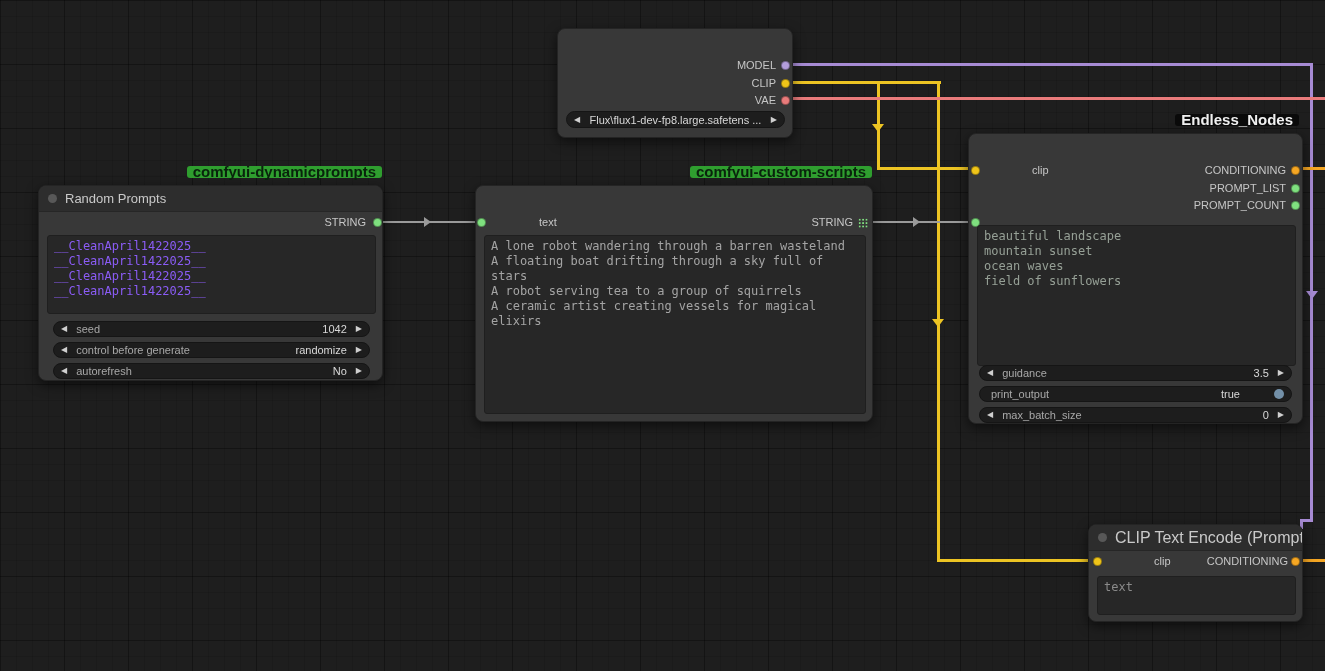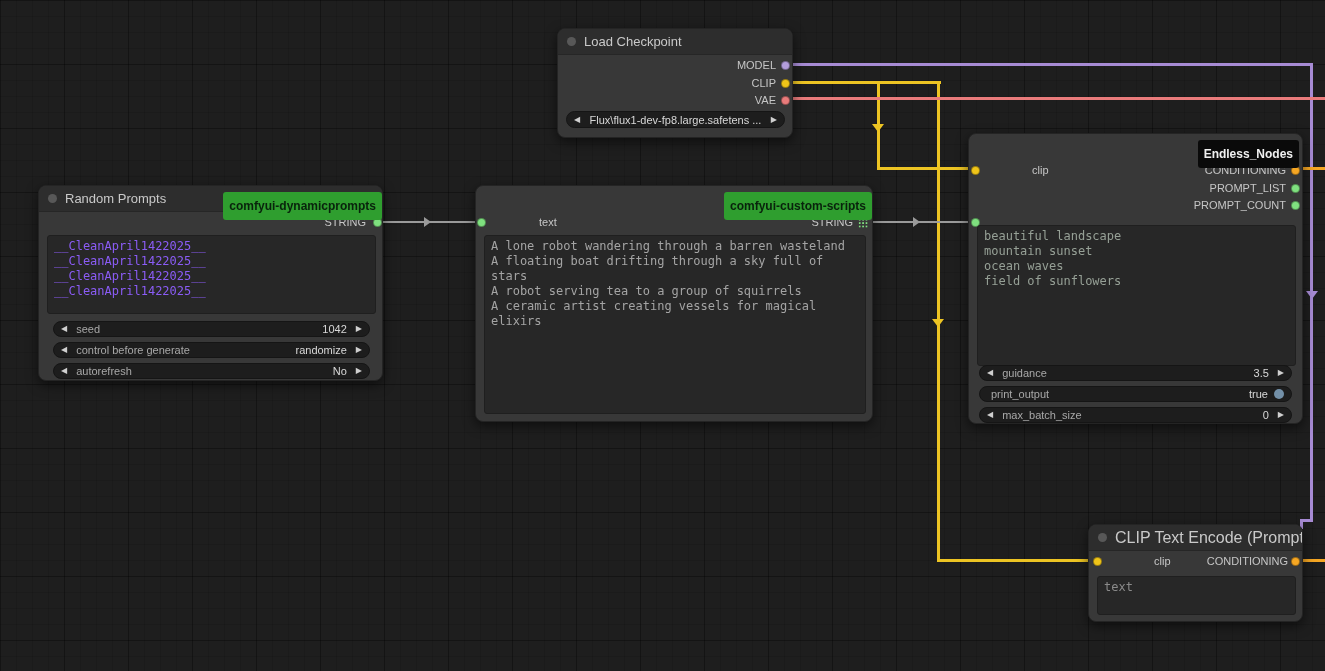--- a/index.html
+++ b/index.html
@@ -49,22 +49,22 @@
     white-space:nowrap;
   }
   .widget.tall{height:17px;border-radius:10px;}
   .warrow{font-size:8px;color:#cfcfcf;line-height:1;flex:none;}
   .wlabel{margin-left:9px;color:#a8a8a8;text-align:right;}
   .wvalue{margin-left:auto;margin-right:9px;color:#d8d8d8;}
   .wvalue.center{flex:1;margin:0;text-align:center;overflow:hidden;color:#d8d8d8;}
   .toggle{width:10px;height:10px;border-radius:50%;background:#7390a8;flex:none;}
 
   .badge{
-    position:absolute;z-index:3;font-size:12px;font-weight:700;padding:8px 6px;border-radius:3px;
-    white-space:nowrap;line-height:12px;margin-top:26px;
+    position:absolute;z-index:3;font-size:15px;font-weight:700;padding:0 6px;border-radius:3px;
+    white-space:nowrap;line-height:12px;
   }
   .badge.green{background:#2f9e2f;color:#09230c;}
   .badge.black{background:#0a0a0a;color:#f0f0f0;}
 
   
   .wire{position:absolute;z-index:1;}
   .w-purple{background:#a78bd4;} .w-yellow{background:#edc423;}
   .w-red{background:#e97b7b;} .w-gray{background:#9a9a9a;} .w-orange{background:#f5a623;}
   .tri{position:absolute;width:0;height:0;z-index:1;}
   .tri-down-yellow{border-left:6px solid transparent;border-right:6px solid transparent;border-top:8px solid #edc423;}
@@ -94,24 +94,20 @@
 
   <div class="wire w-gray" style="left:382px;top:221px;width:97px;height:2px;"></div>
   <div class="tri tri-right-gray" style="left:424px;top:217px;"></div>
   <div class="wire w-gray" style="left:866px;top:221px;width:106px;height:2px;"></div>
   <div class="tri tri-right-gray" style="left:913px;top:217px;"></div>
 
   <div class="wire w-orange" style="left:1301px;top:167px;width:24px;height:3px;"></div>
   <div class="wire w-orange" style="left:1301px;top:559px;width:24px;height:3px;"></div>
 
   <div class="node" style="left:557px;top:28px;width:236px;height:110px;">
-    <div class="ntitle">
-      <span class="tdot"></span>
-      <span>Load Checkpoint</span>
-    </div>
     <span class="slot-label" style="right:16px;top:30px;">MODEL</span>
     <span class="pdot c-model" style="right:2px;top:32px;"></span>
     <span class="slot-label" style="right:16px;top:48px;">CLIP</span>
     <span class="pdot c-clip" style="right:2px;top:50px;"></span>
     <span class="slot-label" style="right:16px;top:65px;">VAE</span>
     <span class="pdot c-vae" style="right:2px;top:67px;"></span>
     <div class="widget tall" style="left:8px;top:82px;width:219px;">
       <span class="warrow">◀</span>
       <span class="wvalue center">Flux\flux1-dev-fp8.large.safetens ...</span>
       <span class="warrow">▶</span>
@@ -176,21 +172,21 @@
     <div class="tarea t-greenish" style="left:8px;top:91px;width:319px;height:141px;">beautiful landscape
 mountain sunset
 ocean waves
 field of sunflowers</div>
     <div class="widget" style="left:10px;top:231px;width:313px;">
       <span class="warrow">◀</span>
       <span class="wlabel">guidance</span>
       <span class="wvalue">3.5</span>
       <span class="warrow">▶</span>
     </div>
-    <div class="widget" style="left:10px;top:252px;width:313px;">
+    <div class="widget" style="left:10px;top:252px;width:313px;gap:28px;">
       <span class="wlabel" style="margin-left:4px;">print_output</span>
       <span class="wvalue" style="margin-right:6px;">true</span>
       <span class="toggle"></span>
     </div>
     <div class="widget" style="left:10px;top:273px;width:313px;">
       <span class="warrow">◀</span>
       <span class="wlabel">max_batch_size</span>
       <span class="wvalue">0</span>
       <span class="warrow">▶</span>
     </div>

